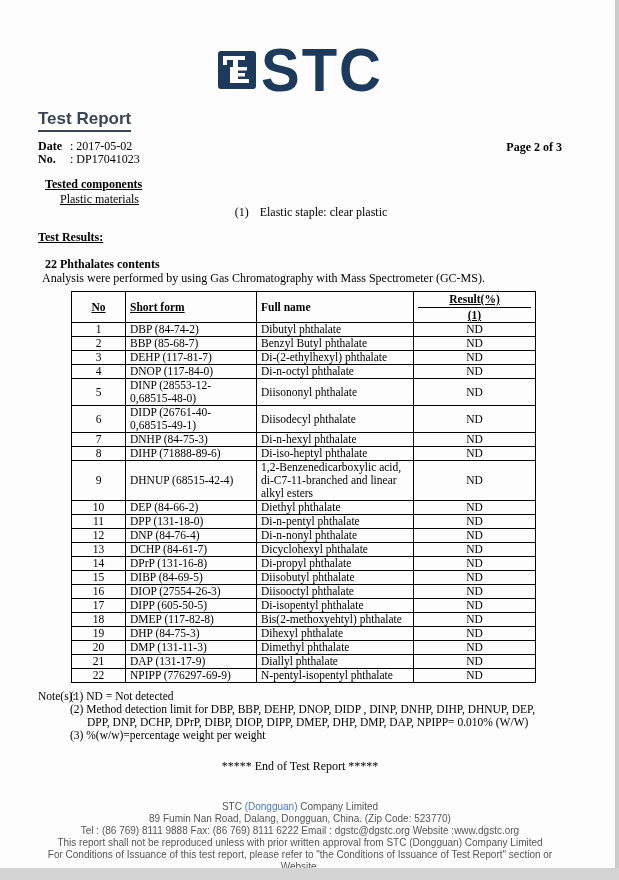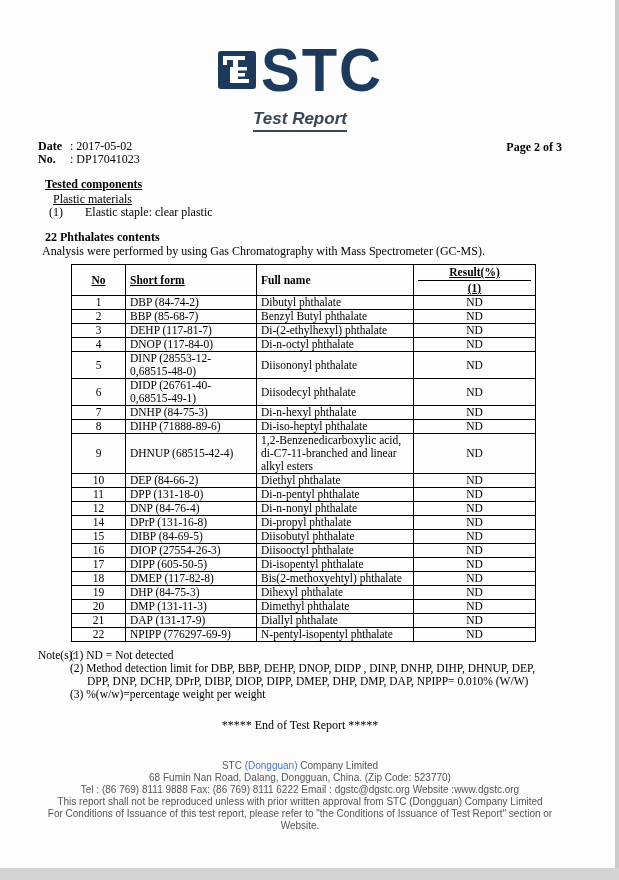--- a/index.html
+++ b/index.html
@@ -23,43 +23,43 @@
     font-family:"Liberation Sans", sans-serif;
     font-weight:bold;
     font-size:58px;
     line-height:50px;
     color:#1d3a5c;
     letter-spacing:2px;
     transform:scaleY(1.05);
   }
 
   
-  .title-row { text-align:center; margin-top:14px;font-style:italic; }
+  .title-row { text-align:left; margin-top:14px; }
   .title {
     display:inline-block;
     font-family:"Liberation Sans", sans-serif;
     font-weight:bold;
     font-size:17px;
     color:#3a4654;
     border-bottom:2px solid #3a4654;
     padding-bottom:1px;
   }
 
   
   .meta { margin-top:8px; display:flex; justify-content:space-between; font-size:12px; }
   .meta-left .meta-line { line-height:13px; }
   .meta-label { font-weight:bold; display:inline-block; width:32px; }
   .meta-page { font-weight:bold;margin-left:44px; }
 
   
   .sec-tested { margin-top:11px; margin-left:7px; font-size:12px; }
   .h-bold-u { font-weight:bold; text-decoration:underline; }
   .h-u { text-decoration:underline; }
-  .sub-line { margin-left:8px; line-height:12px; margin-top:1px;}
-  .item-line { margin-left:4px; line-height:12px; margin-top:1px; }
+  .sub-line { margin-left:15px; line-height:12px; margin-top:1px;}
+  .item-line { margin-left:4px; line-height:12px; margin-top:1px;text-align:center; }
   .item-idx { display:inline-block; width:36px; }
 
   .sec-results { margin-top:12px; font-size:12px; }
 
   .sec-phthalates { margin-top:12px; margin-left:7px; font-size:12px; }
   .ph-heading { font-weight:bold; }
   .ph-method { margin-left:-3px; line-height:13px;font-family:Liberation Serif, serif; }
 
   
   table.results {
@@ -140,20 +140,23 @@
   </div>
 
   <div class="sec-tested">
     <div class="h-bold-u">Tested components</div>
     <div class="sub-line h-u">Plastic materials</div>
     <div class="item-line">
       <span class="item-idx">(1)</span><span>Elastic staple: clear plastic</span>
     </div>
   </div>
 
+  <div class="sec-results">
+    <span class="h-bold-u">Test Results:</span>
+  </div>
 
   <div class="sec-phthalates">
     <div class="ph-heading">22 Phthalates contents</div>
     <div class="ph-method">Analysis were performed by using Gas Chromatography with Mass Spectrometer (GC-MS).</div>
   </div>
 
   <table class="results">
     <colgroup>
         <col class="c1">
         <col class="c2">
@@ -249,20 +252,26 @@
       <td class="c-result">ND</td>
     </tr>
 
     <tr>
       <td class="c-no">12</td>
       <td class="c-short">DNP (84-76-4)</td>
       <td class="c-full">Di-n-nonyl phthalate</td>
       <td class="c-result">ND</td>
     </tr>
 
+    <tr>
+      <td class="c-no">13</td>
+      <td class="c-short">DCHP (84-61-7)</td>
+      <td class="c-full">Dicyclohexyl phthalate</td>
+      <td class="c-result">ND</td>
+    </tr>
 
     <tr>
       <td class="c-no">14</td>
       <td class="c-short">DPrP (131-16-8)</td>
       <td class="c-full">Di-propyl phthalate</td>
       <td class="c-result">ND</td>
     </tr>
 
     <tr>
       <td class="c-no">15</td>
@@ -328,21 +337,21 @@
       <div class="note-item">(1) ND = Not detected</div>
       <div class="note-item">(2) Method detection limit for DBP, BBP, DEHP, DNOP, DIDP , DINP, DNHP, DIHP, DHNUP, DEP, DPP, DNP, DCHP, DPrP, DIBP, DIOP, DIPP, DMEP, DHP, DMP, DAP, NPIPP= 0.010% (W/W)</div>
       <div class="note-item">(3) %(w/w)=percentage weight per weight</div>
     </div>
   </div>
 
   <div class="end-marker">***** End of Test Report *****</div>
 
   <div class="footer">
     <div><span>STC </span><span class="blue">(Dongguan)</span><span> Company Limited</span></div>
-    <div>68 Fumin Nan Road, Dalang, Dongguan, China. (Zip Code: 523770)</div>
+    <div>89 Fumin Nan Road, Dalang, Dongguan, China. (Zip Code: 523770)</div>
     <div>Tel : (86 769) 8111 9888  Fax: (86 769) 8111 6222  Email : dgstc@dgstc.org  Website :www.dgstc.org</div>
     <div>This report shall not be reproduced unless with prior written approval from STC (Dongguan) Company Limited</div>
     <div>For Conditions of Issuance of this test report, please refer to "the Conditions of Issuance of Test Report" section or Website.</div>
   </div>
 
 </div>
 
 <div class="edge-right"></div>
 <div class="edge-bottom"></div>
 

